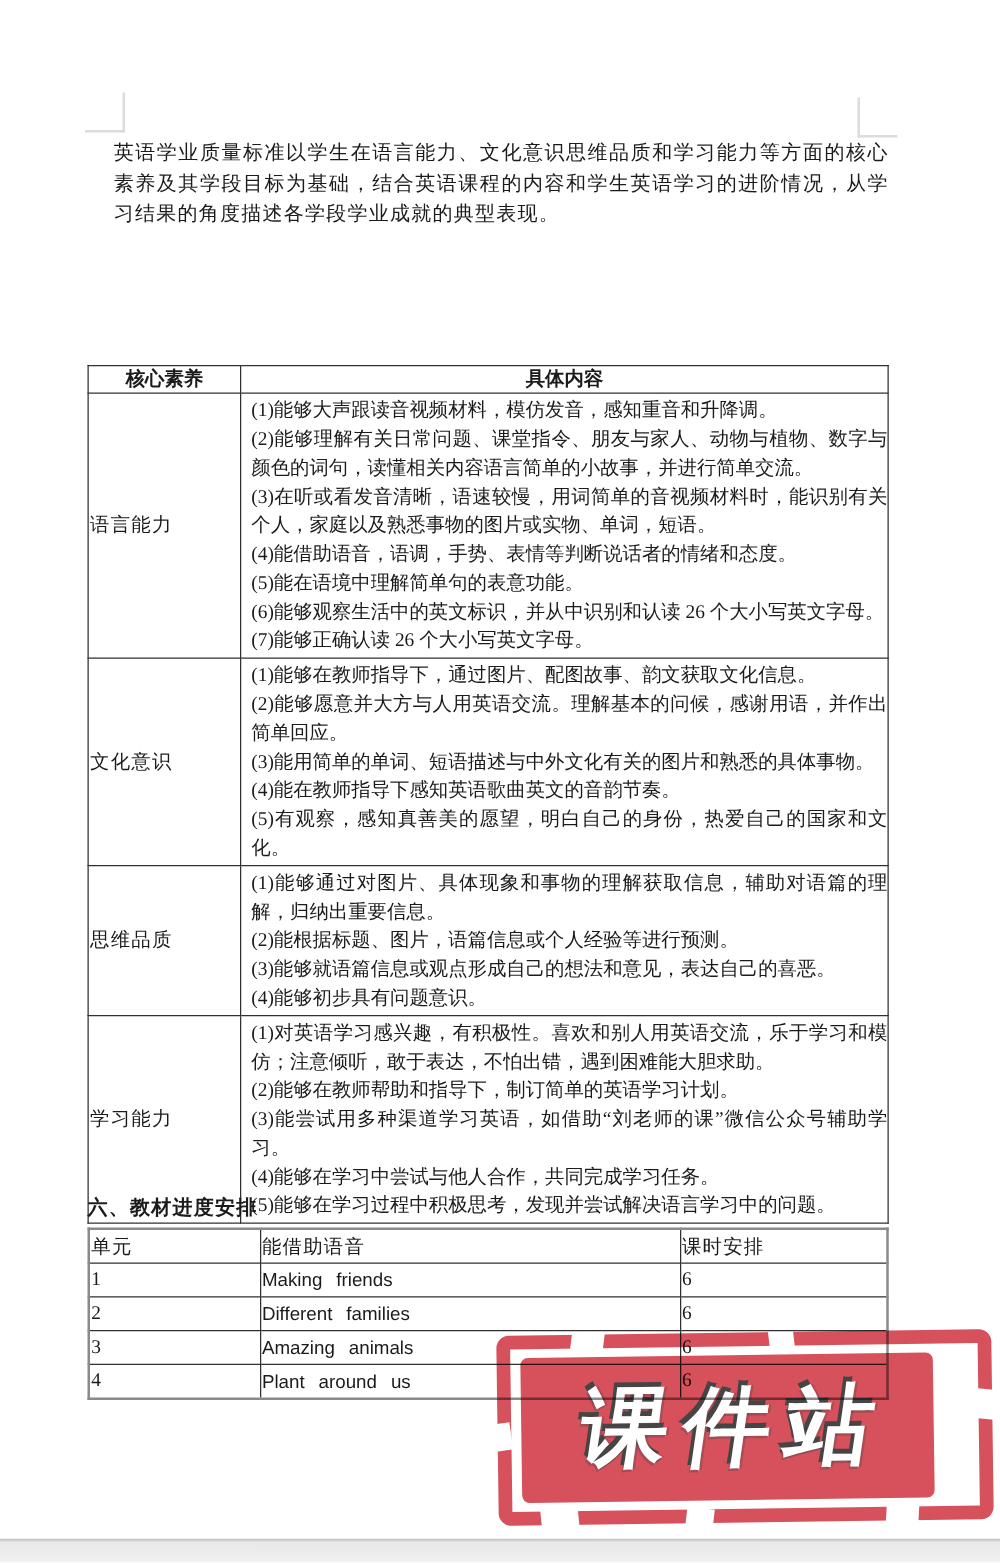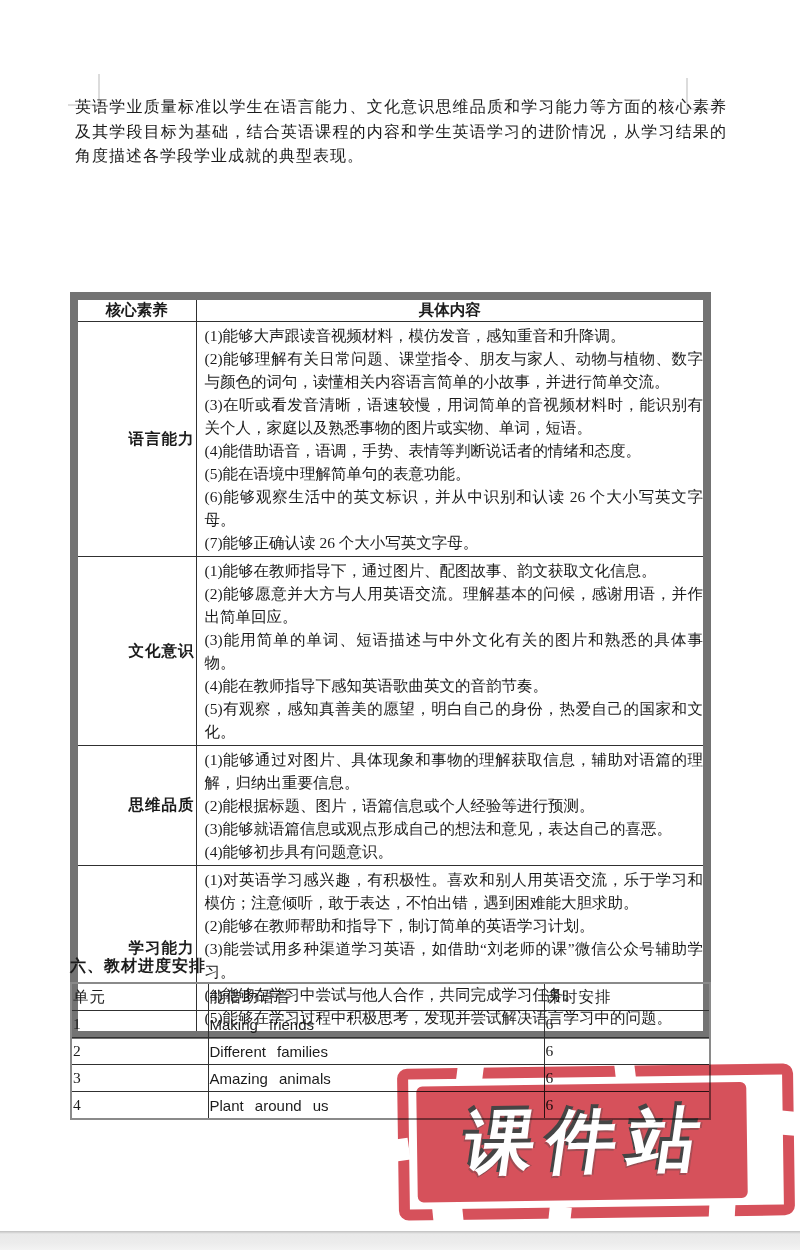--- a/index.html
+++ b/index.html
@@ -15,33 +15,33 @@
   .crop{position:absolute;width:30px;height:30px;border:0 solid #dcdcdc;}
   .crop.tl{left:68px;top:74px;border-right-width:2px;border-bottom-width:2px;}
   .crop.tr{left:686px;top:78px;border-left-width:2px;border-bottom-width:2px;}
 
   
   .intro{
     position:absolute;left:75px;top:95px;width:652px;
     font-size:16px;line-height:24.6px;letter-spacing:1px;
     text-align:justify;
   }
-  .intro p{margin:0;}
+  .intro p{margin:16px;}
 
   
   table{border-collapse:collapse;table-layout:fixed;}
   .qtable{
     position:absolute;left:70px;top:292px;width:641px;
-    border:8px solid #737373;
+    border:1px solid #737373;
     font-size:15.5px;
   }
   .qtable td,.qtable th{border:1px solid #303030;vertical-align:middle;}
   .qtable th{font-weight:bold;text-align:center;height:20px;font-size:15.5px;padding:0;}
   .col-comp{width:122px;}
-  .comp-cell{text-align:right;letter-spacing:1px;font-weight:bold;}
+  .comp-cell{text-align:left;letter-spacing:1px;}
   .items-cell{padding:2px 0 2px 8px;text-align:justify;}
   .items-cell .it{line-height:23px;}
   tr.r1{height:206px;}
   tr.r2{height:145px;}
   tr.r3{height:112px;}
   tr.r4{height:162px;}
 
   
   .sched-head{
     position:absolute;left:70px;top:956px;

